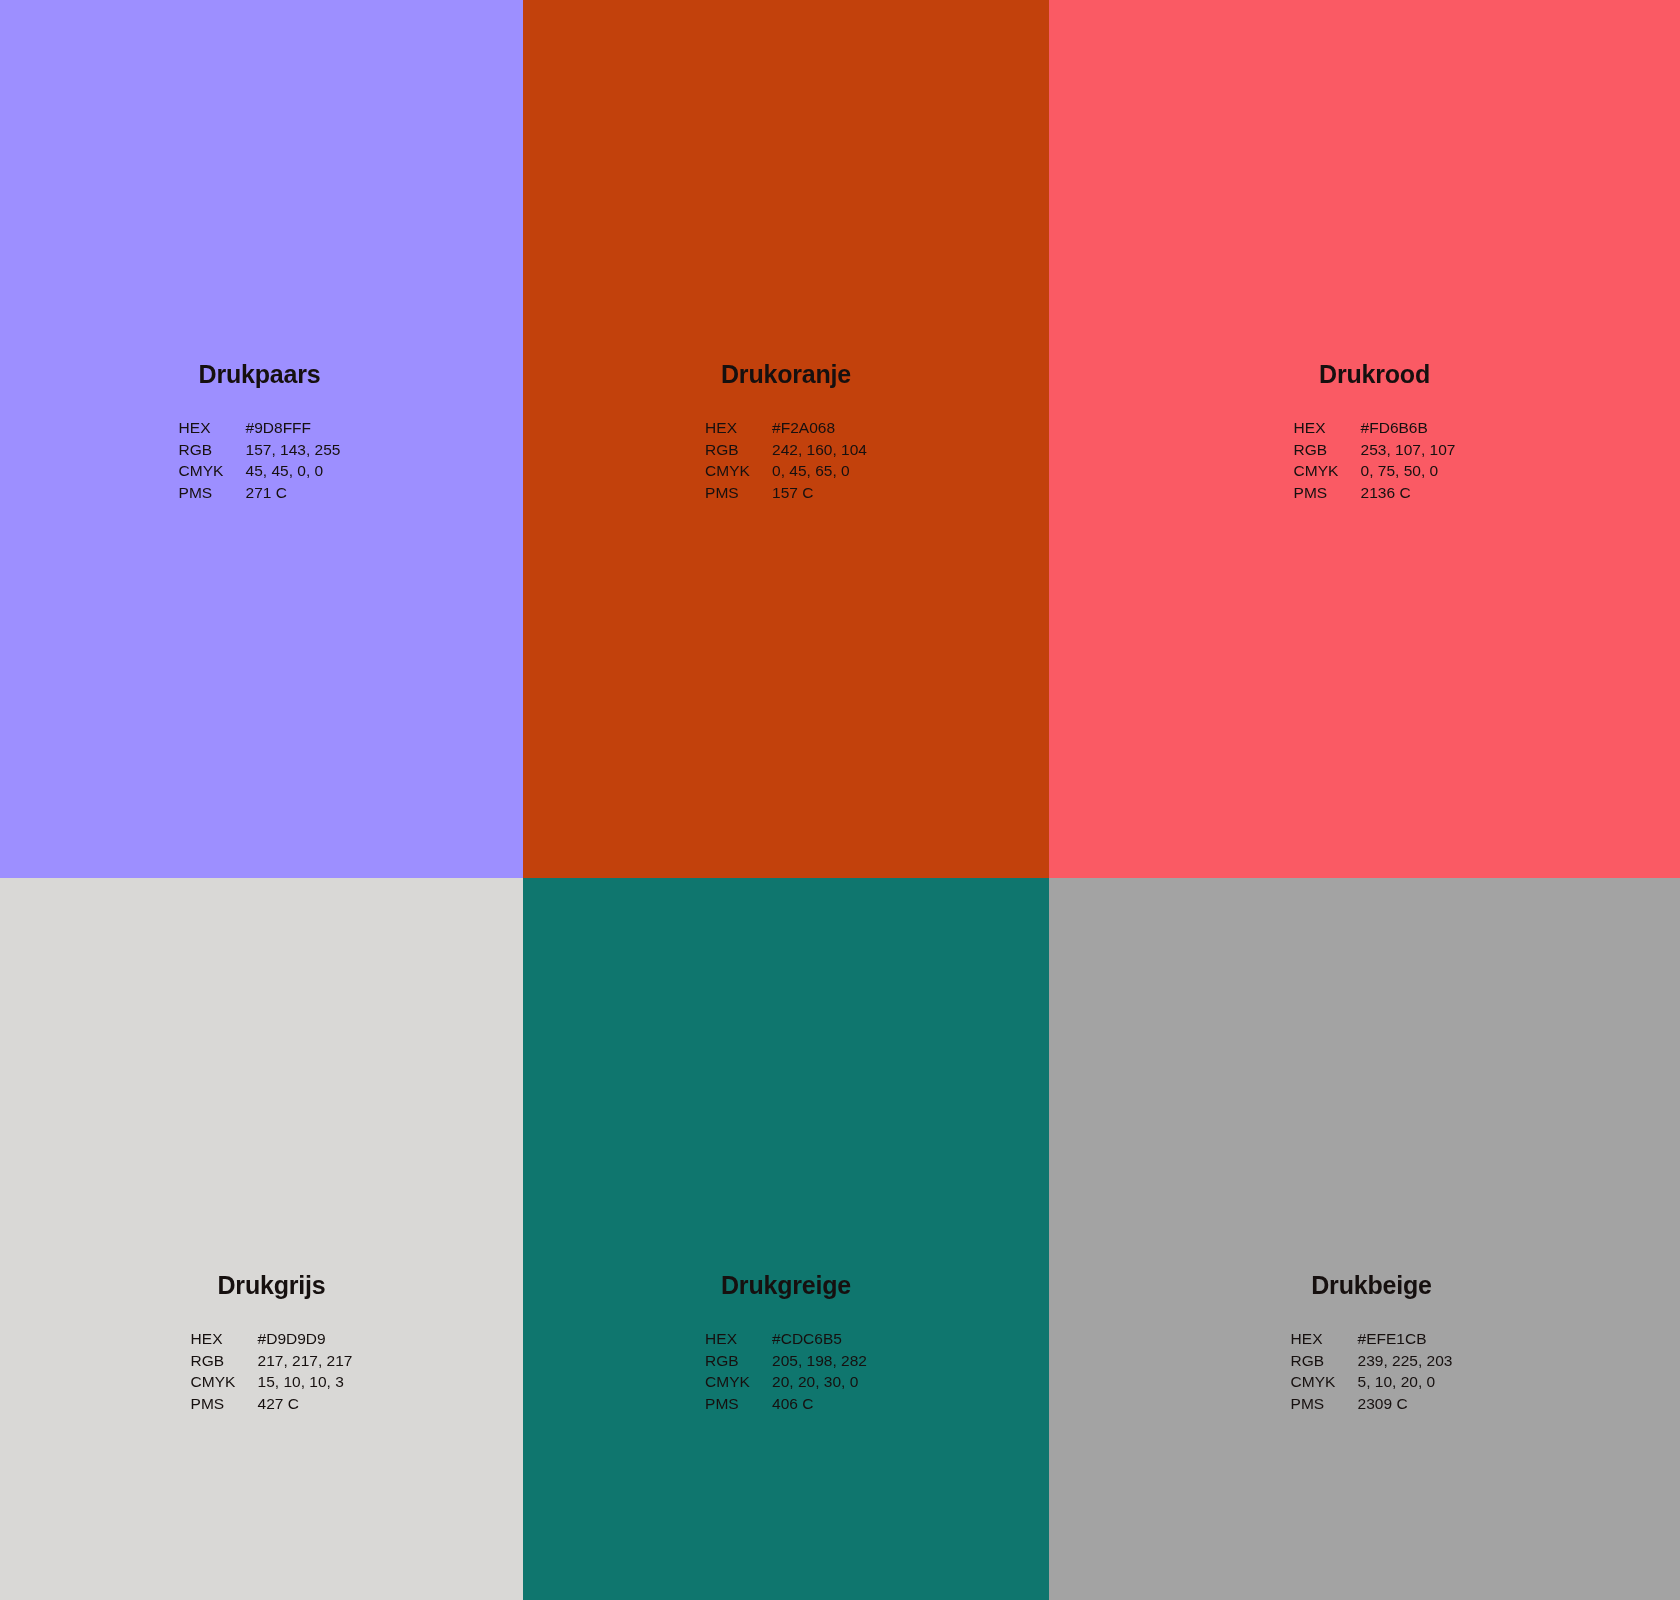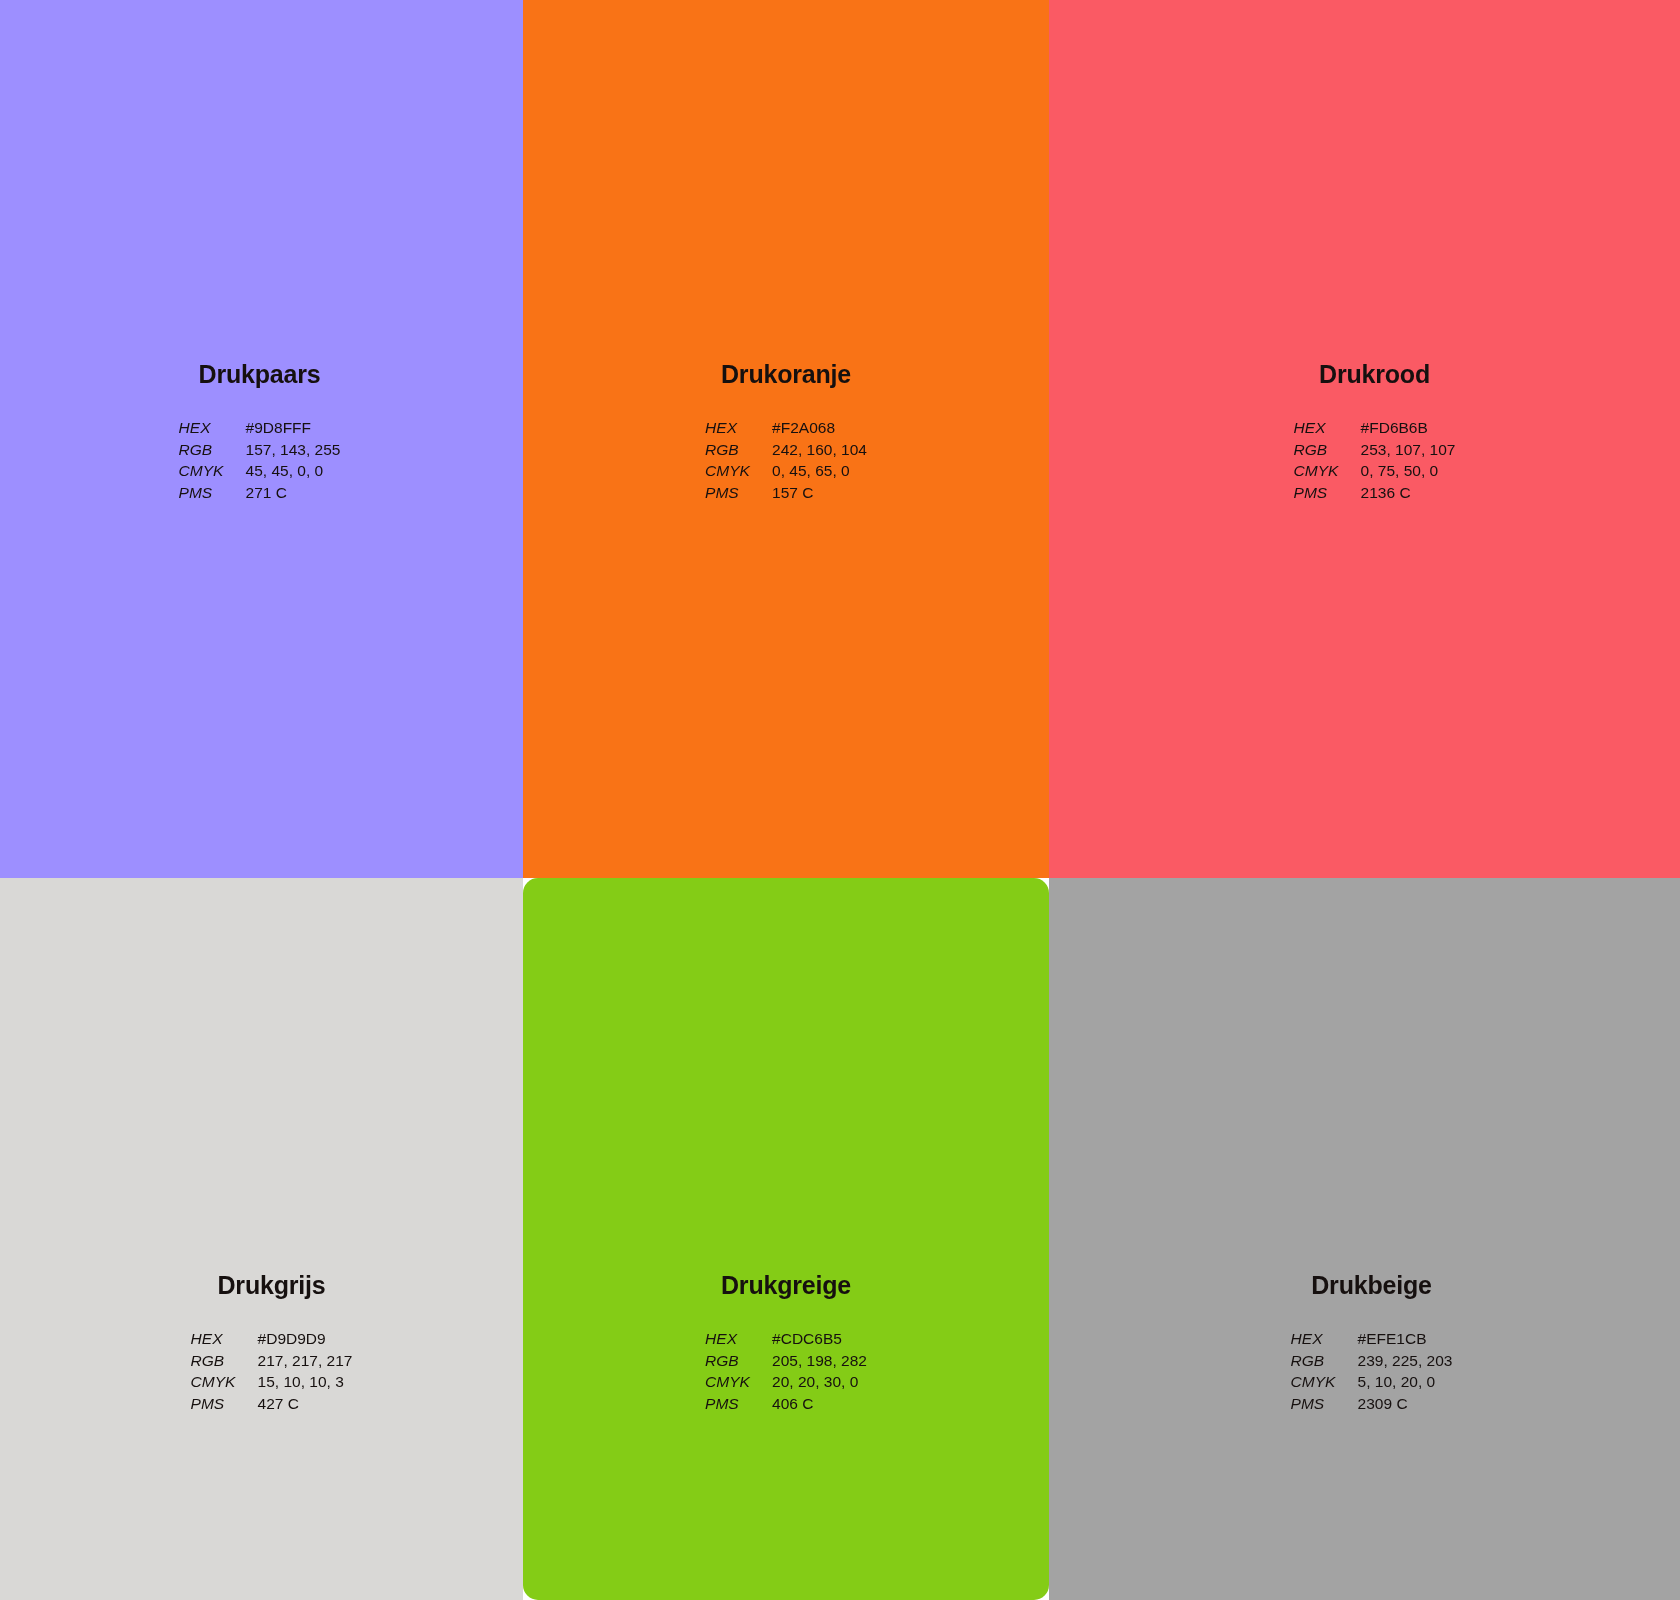--- a/index.html
+++ b/index.html
@@ -66,21 +66,20 @@
 
   .spec-table td {
     padding: 0 0 6px 0;
     vertical-align: top;
     white-space: nowrap;
   }
 
   .spec-label {
     width: 67px;
     padding-right: 0;
-    font-style: italic;
   }
 
   .spec-value {
     padding-left: 0;
   }
 
   
   .swatch.pos-1 .swatch-info { margin-left: -4px; }
   .swatch.pos-2 .swatch-info { margin-left: 0px; }
   .swatch.pos-3 .swatch-info { margin-left: 20px; }
@@ -112,21 +111,21 @@
         </tr>
         <tr>
           <td class="spec-label">PMS</td>
           <td class="spec-value">271 C</td>
         </tr>
       </tbody>
         </table>
     </div>
   </div>
 
-  <div class="swatch row-top pos-2" style="background-color: #f97316; color: rgb(22, 16, 15);">
+  <div class="swatch row-top pos-2" style="background-color: #c2410c; color: rgb(22, 16, 15);">
     <div class="swatch-info">
       <div class="swatch-name">Drukoranje</div>
       <table class="spec-table">
         <tbody>
             <tr>
           <td class="spec-label">HEX</td>
           <td class="spec-value">#F2A068</td>
         </tr>
         <tr>
           <td class="spec-label">RGB</td>
@@ -190,21 +189,21 @@
         </tr>
         <tr>
           <td class="spec-label">PMS</td>
           <td class="spec-value">427 C</td>
         </tr>
       </tbody>
         </table>
     </div>
   </div>
 
-  <div class="swatch row-bottom pos-5" style="background-color: #84cc16; color: rgb(22, 16, 15); border-radius: 15px;">
+  <div class="swatch row-bottom pos-5" style="background-color: #0f766e; color: rgb(22, 16, 15);">
     <div class="swatch-info">
       <div class="swatch-name">Drukgreige</div>
       <table class="spec-table">
         <tbody>
             <tr>
           <td class="spec-label">HEX</td>
           <td class="spec-value">#CDC6B5</td>
         </tr>
         <tr>
           <td class="spec-label">RGB</td>

